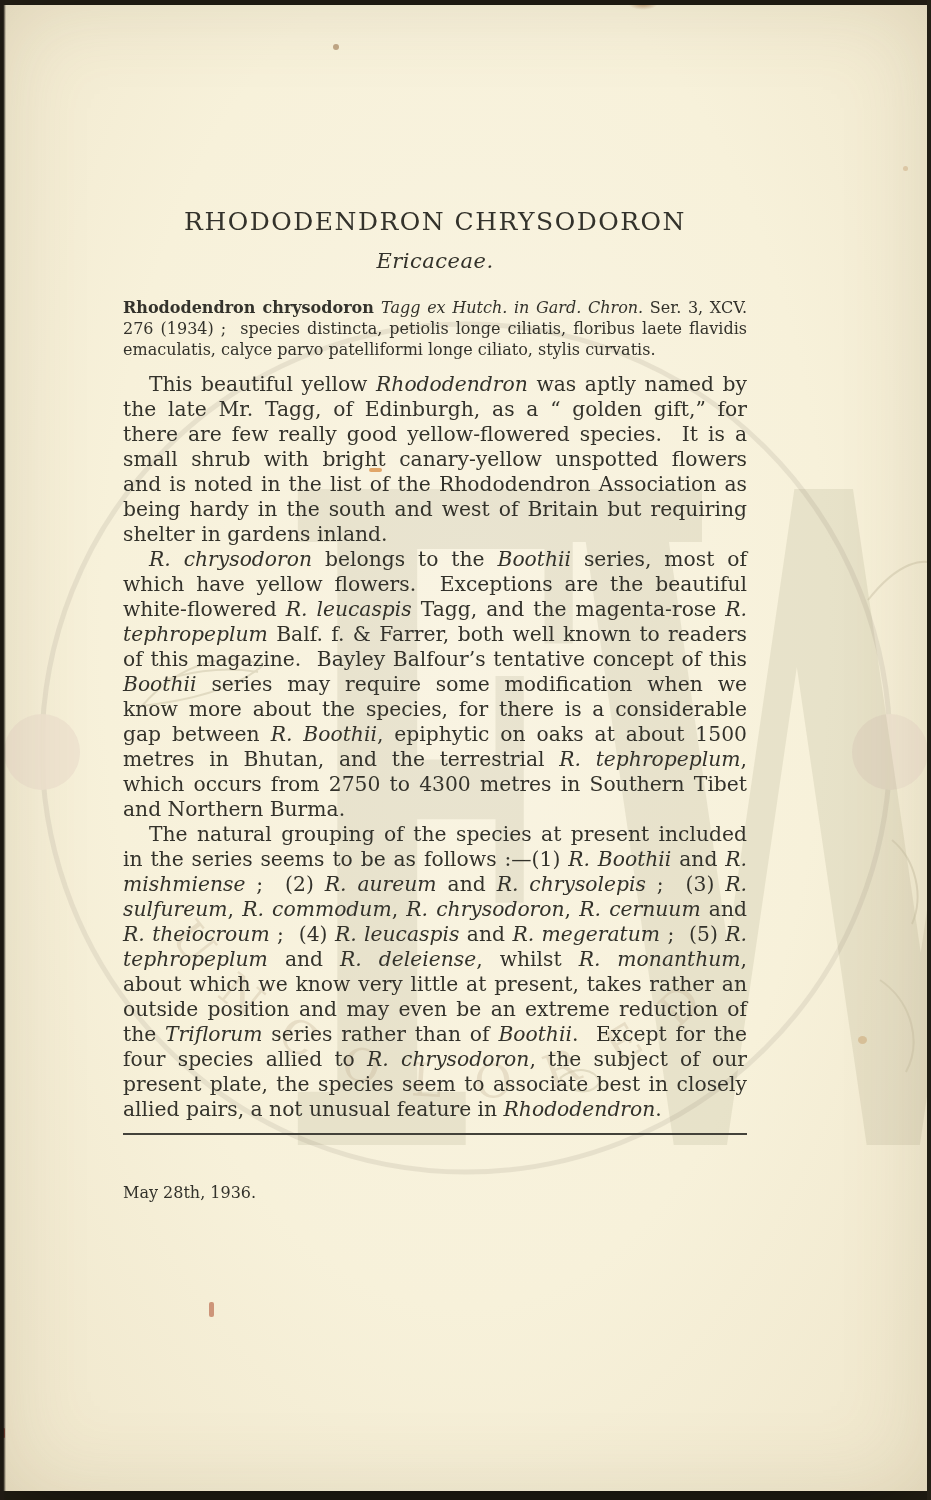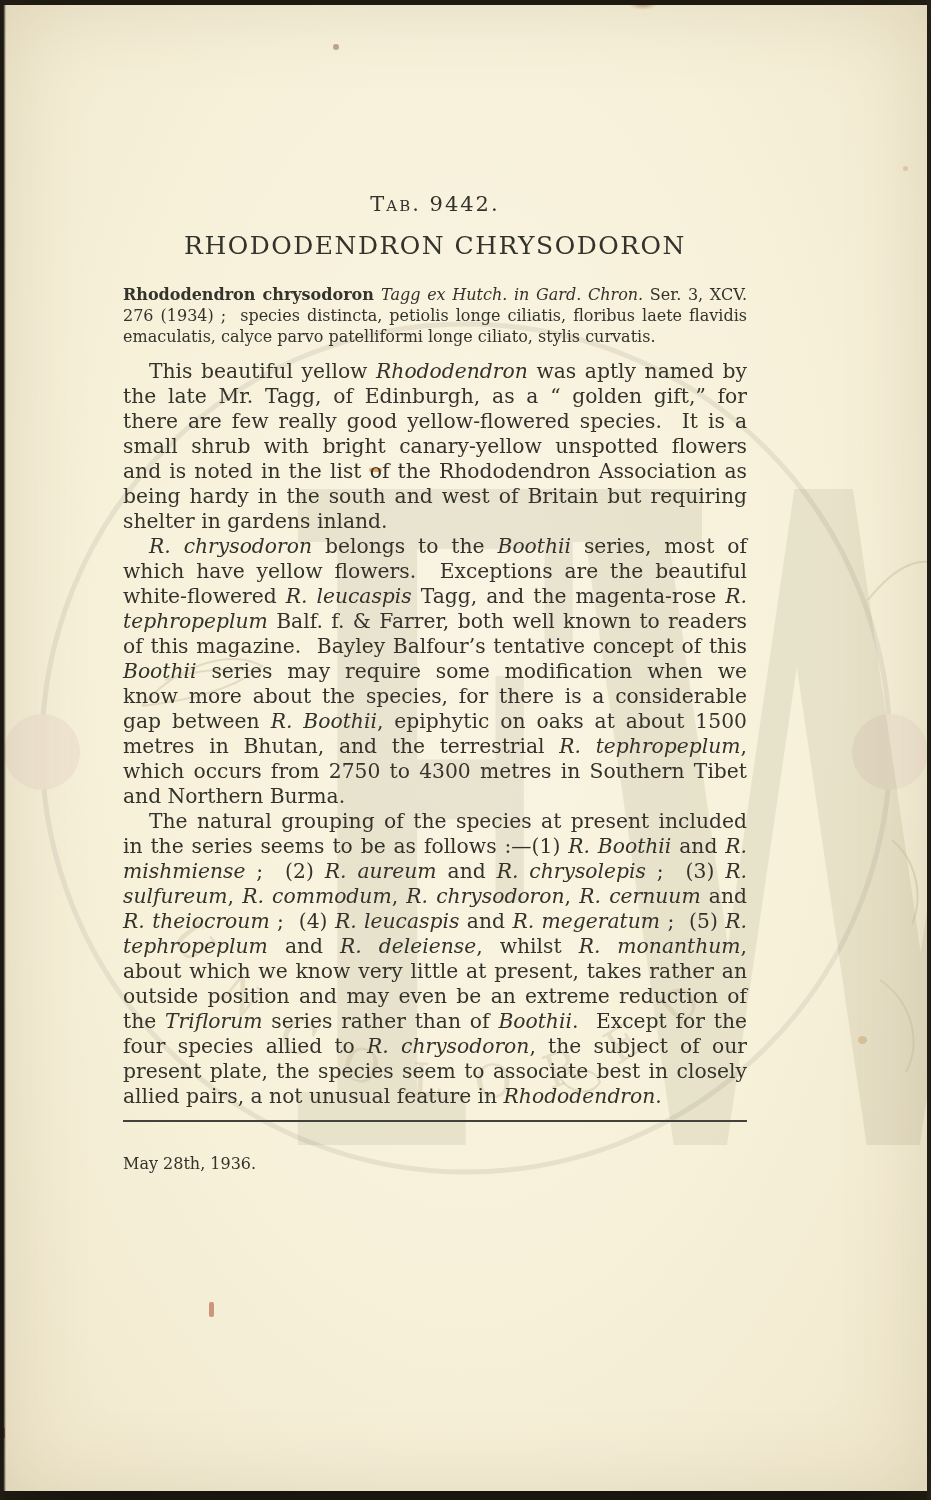--- a/index.html
+++ b/index.html
@@ -36,21 +36,21 @@
   .tab-line{text-align:center;font-variant:small-caps;font-size:21px;letter-spacing:2px;}
   .species-title{margin:15px 0 0 0;text-align:center;font-size:25px;font-weight:normal;letter-spacing:1.5px;}
   .family{margin-top:13px;text-align:center;font-style:italic;font-size:21px;letter-spacing:.5px;}
   .synonymy{margin:24px 0 12px 0;font-size:16px;line-height:1.32;text-align:justify;}
   .body-text{margin-top:5px;font-size:20.3px;line-height:25px;text-align:justify;}
   .body-text p{margin:0;text-indent:26px;}
   .i{font-style:italic;}
   .b{font-weight:bold;font-style:normal;}
   .foot-rule{margin:11px 0 0 0;border:none;border-top:2px solid var(--rule);width:100%;}
   .footnote{margin:7px 0 0 0;font-size:15px;line-height:1.5;text-align:justify;text-indent:30px;}
-  .date-line{margin-top:32px;font-size:16px;}
+  .date-line{margin-top:48px;font-size:16px;}
 </style>
 </head>
 <body>
 
 <div class="page">
 
   <svg class="watermark" width="931" height="1500" viewBox="0 0 931 1500">
     <circle cx="466" cy="748" r="424" fill="none" stroke="#d9d2bd" stroke-width="5" opacity="0.55"></circle>
     <circle cx="42" cy="752" r="38" fill="#eee3d0" opacity="0.95"></circle>
     <circle cx="890" cy="752" r="38" fill="#eee3d0" opacity="0.95"></circle>
@@ -73,22 +73,22 @@
 
   <div class="stain stain1"></div>
   <div class="stain stain2"></div>
   <div class="stain stain3"></div>
   <div class="stain stain4"></div>
   <div class="stain stain5"></div>
   <div class="stain stain6"></div>
   <div class="stain stain7"></div>
 
   <div class="content">
-    <div class="tab-line">Tab. 9442.</div>
     <h1 class="species-title">RHODODENDRON CHRYSODORON</h1>
+    <div class="family">Ericaceae.</div>
 
     <p class="synonymy"><span class="b">Rhododendron chrysodoron </span><span class="i">Tagg ex Hutch. in Gard. Chron.</span><span> Ser. 3, XCV. 276 (1934) ;&nbsp; species distincta, petiolis longe ciliatis, floribus laete flavidis emaculatis, calyce parvo patelliformi longe ciliato, stylis curvatis.</span></p>
 
     <div class="body-text">
         <p><span>This beautiful yellow </span><span class="i">Rhododendron</span><span> was aptly named by the late Mr. Tagg, of Edinburgh, as a “ golden gift,” for there are few really good yellow-flowered species.&nbsp; It is a small shrub with bright canary-yellow unspotted flowers and is noted in the list of the Rhododendron Association as being hardy in the south and west of Britain but requiring shelter in gardens inland.</span></p>
         <p><span class="i">R. chrysodoron</span><span> belongs to the </span><span class="i">Boothii</span><span> series, most of which have yellow flowers.&nbsp; Exceptions are the beautiful white-flowered </span><span class="i">R. leucaspis</span><span> Tagg, and the magenta-rose </span><span class="i">R. tephropeplum</span><span> Balf. f. &amp; Farrer, both well known to readers of this magazine.&nbsp; Bayley Balfour’s tentative concept of this </span><span class="i">Boothii</span><span> series may require some modification when we know more about the species, for there is a considerable gap between </span><span class="i">R. Boothii</span><span>, epiphytic on oaks at about 1500 metres in Bhutan, and the terrestrial </span><span class="i">R. tephropeplum</span><span>, which occurs from 2750 to 4300 metres in Southern Tibet and Northern Burma.</span></p>
         <p><span>The natural grouping of the species at present included in the series seems to be as follows :—(1) </span><span class="i">R. Boothii</span><span> and </span><span class="i">R. mishmiense</span><span> ;&nbsp; (2) </span><span class="i">R. aureum</span><span> and </span><span class="i">R. chrysolepis</span><span> ;&nbsp; (3) </span><span class="i">R. sulfureum</span><span>, </span><span class="i">R. commodum</span><span>, </span><span class="i">R. chrysodoron</span><span>, </span><span class="i">R. cernuum</span><span> and </span><span class="i">R. theiocroum</span><span> ;&nbsp; (4) </span><span class="i">R. leucaspis</span><span> and </span><span class="i">R. megeratum</span><span> ;&nbsp; (5) </span><span class="i">R. tephropeplum</span><span> and </span><span class="i">R. deleiense</span><span>, whilst </span><span class="i">R. monanthum</span><span>, about which we know very little at present, takes rather an outside position and may even be an extreme reduction of the </span><span class="i">Triflorum</span><span> series rather than of </span><span class="i">Boothii</span><span>.&nbsp; Except for the four species allied to </span><span class="i">R. chrysodoron</span><span>, the subject of our present plate, the species seem to associate best in closely allied pairs, a not unusual feature in </span><span class="i">Rhododendron</span><span>.</span></p>
       </div>
 
     <hr class="foot-rule">

